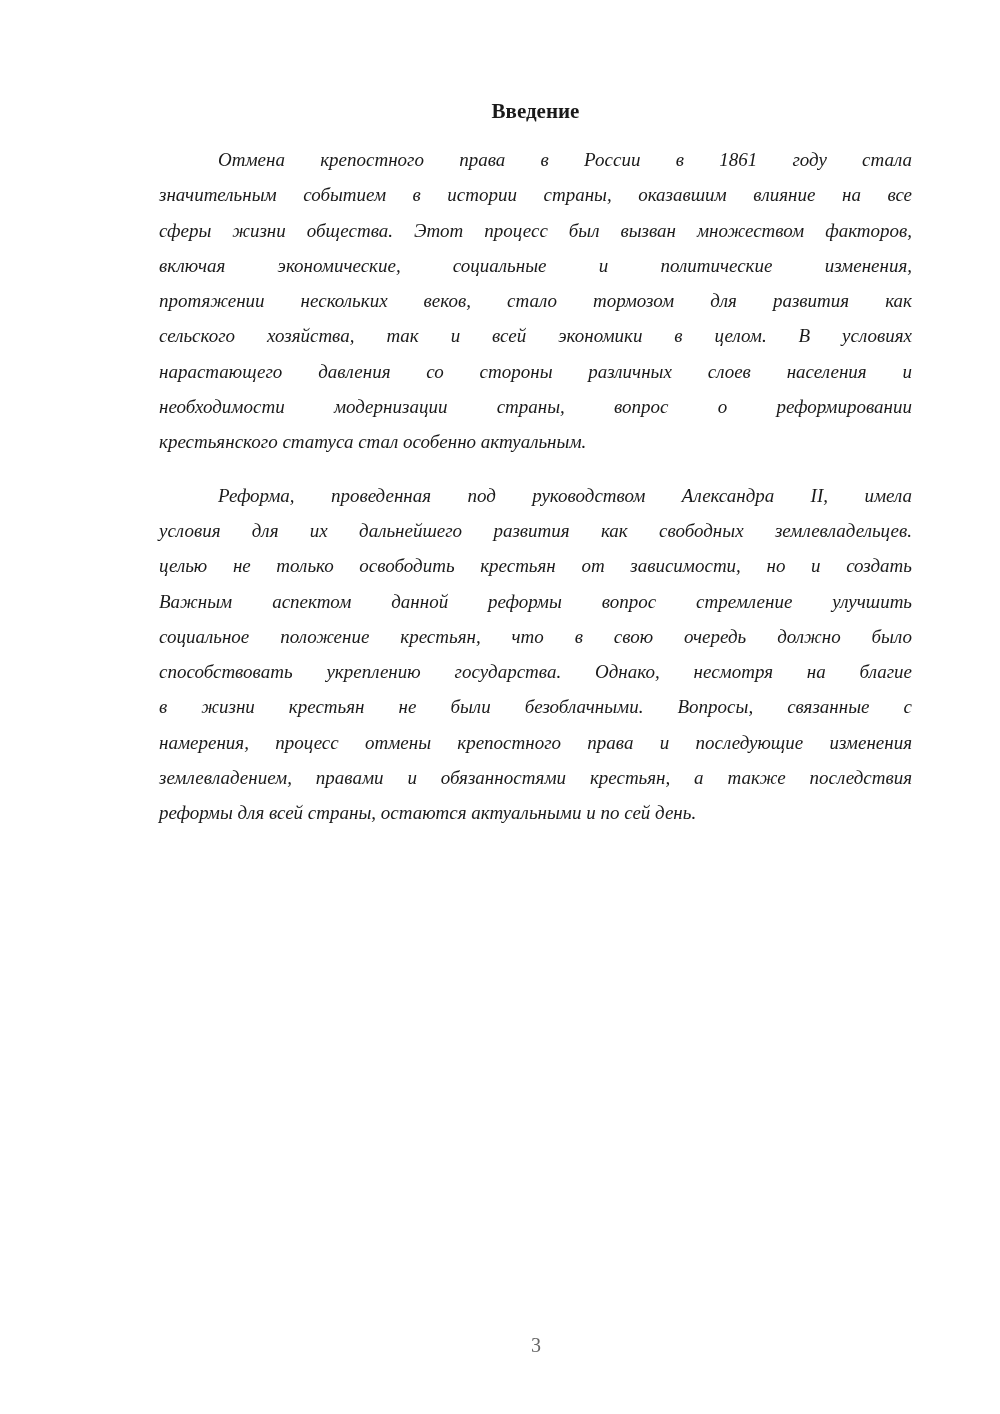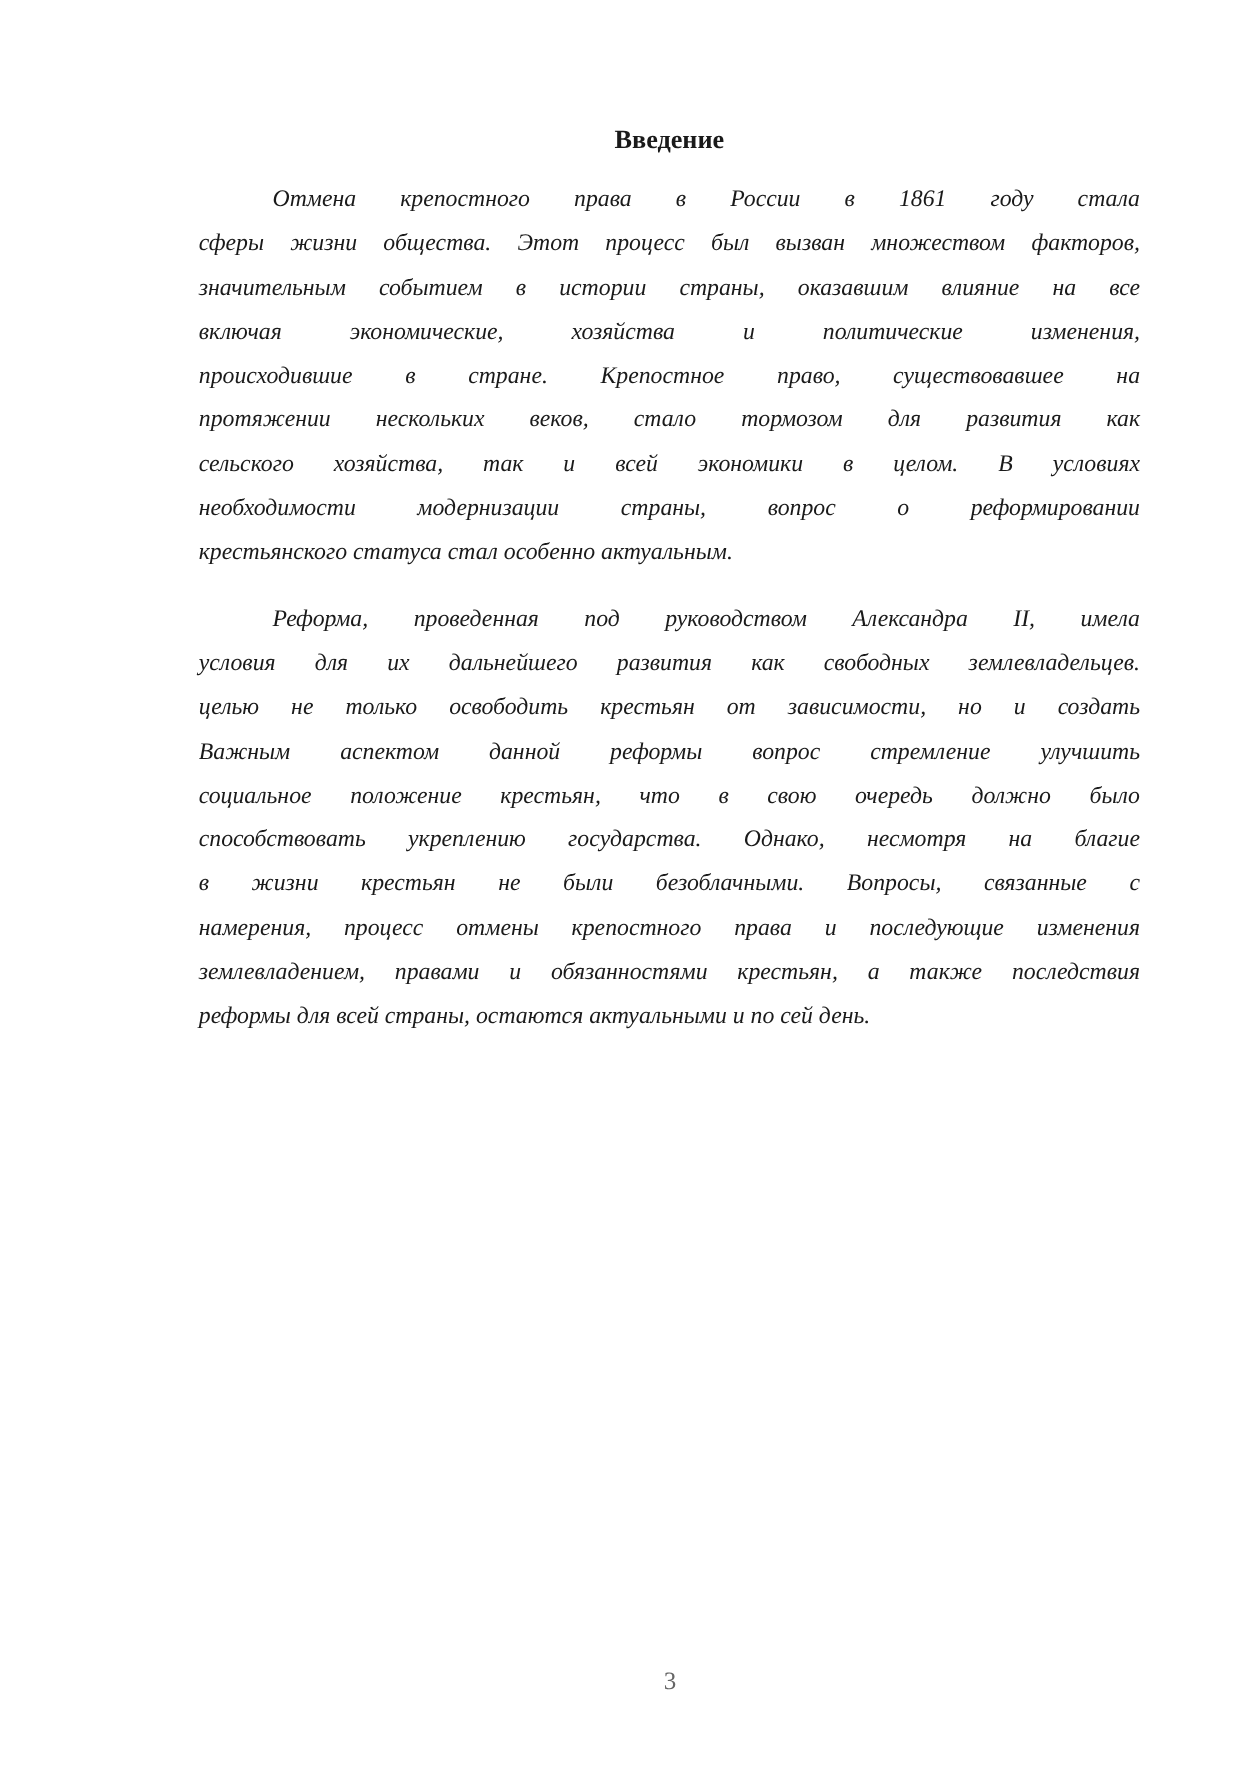--- a/index.html
+++ b/index.html
@@ -72,26 +72,26 @@
   </style>
 </head>
 <body>
 
 <div class="page">
   <div class="content">
     <div class="heading">Введение</div>
 
     <div class="para-lines">
       <span class="line first">Отмена крепостного права в России в 1861 году стала</span>
+      <span class="line">значительным событием в истории страны, оказавшим влияние на все</span>
       <span class="line">сферы жизни общества. Этот процесс был вызван множеством факторов,</span>
-      <span class="line">значительным событием в истории страны, оказавшим влияние на все</span>
-      <span class="line">включая экономические, хозяйства и политические изменения,</span>
-      <span class="line">происходившие в стране. Крепостное право, существовавшее на</span>
+      <span class="line">включая экономические, социальные и политические изменения,</span>
       <span class="line">протяжении нескольких веков, стало тормозом для развития как</span>
       <span class="line">сельского хозяйства, так и всей экономики в целом. В условиях</span>
+      <span class="line">нарастающего давления со стороны различных слоев населения и</span>
       <span class="line">необходимости модернизации страны, вопрос о реформировании</span>
       <span class="line last">крестьянского статуса стал особенно актуальным.</span>
     </div>
 
     <div class="para-lines">
       <span class="line first">Реформа, проведенная под руководством Александра II, имела</span>
       <span class="line">условия для их дальнейшего развития как свободных землевладельцев.</span>
       <span class="line">целью не только освободить крестьян от зависимости, но и создать</span>
       <span class="line">Важным аспектом данной реформы вопрос стремление улучшить</span>
       <span class="line">социальное положение крестьян, что в свою очередь должно было</span>

